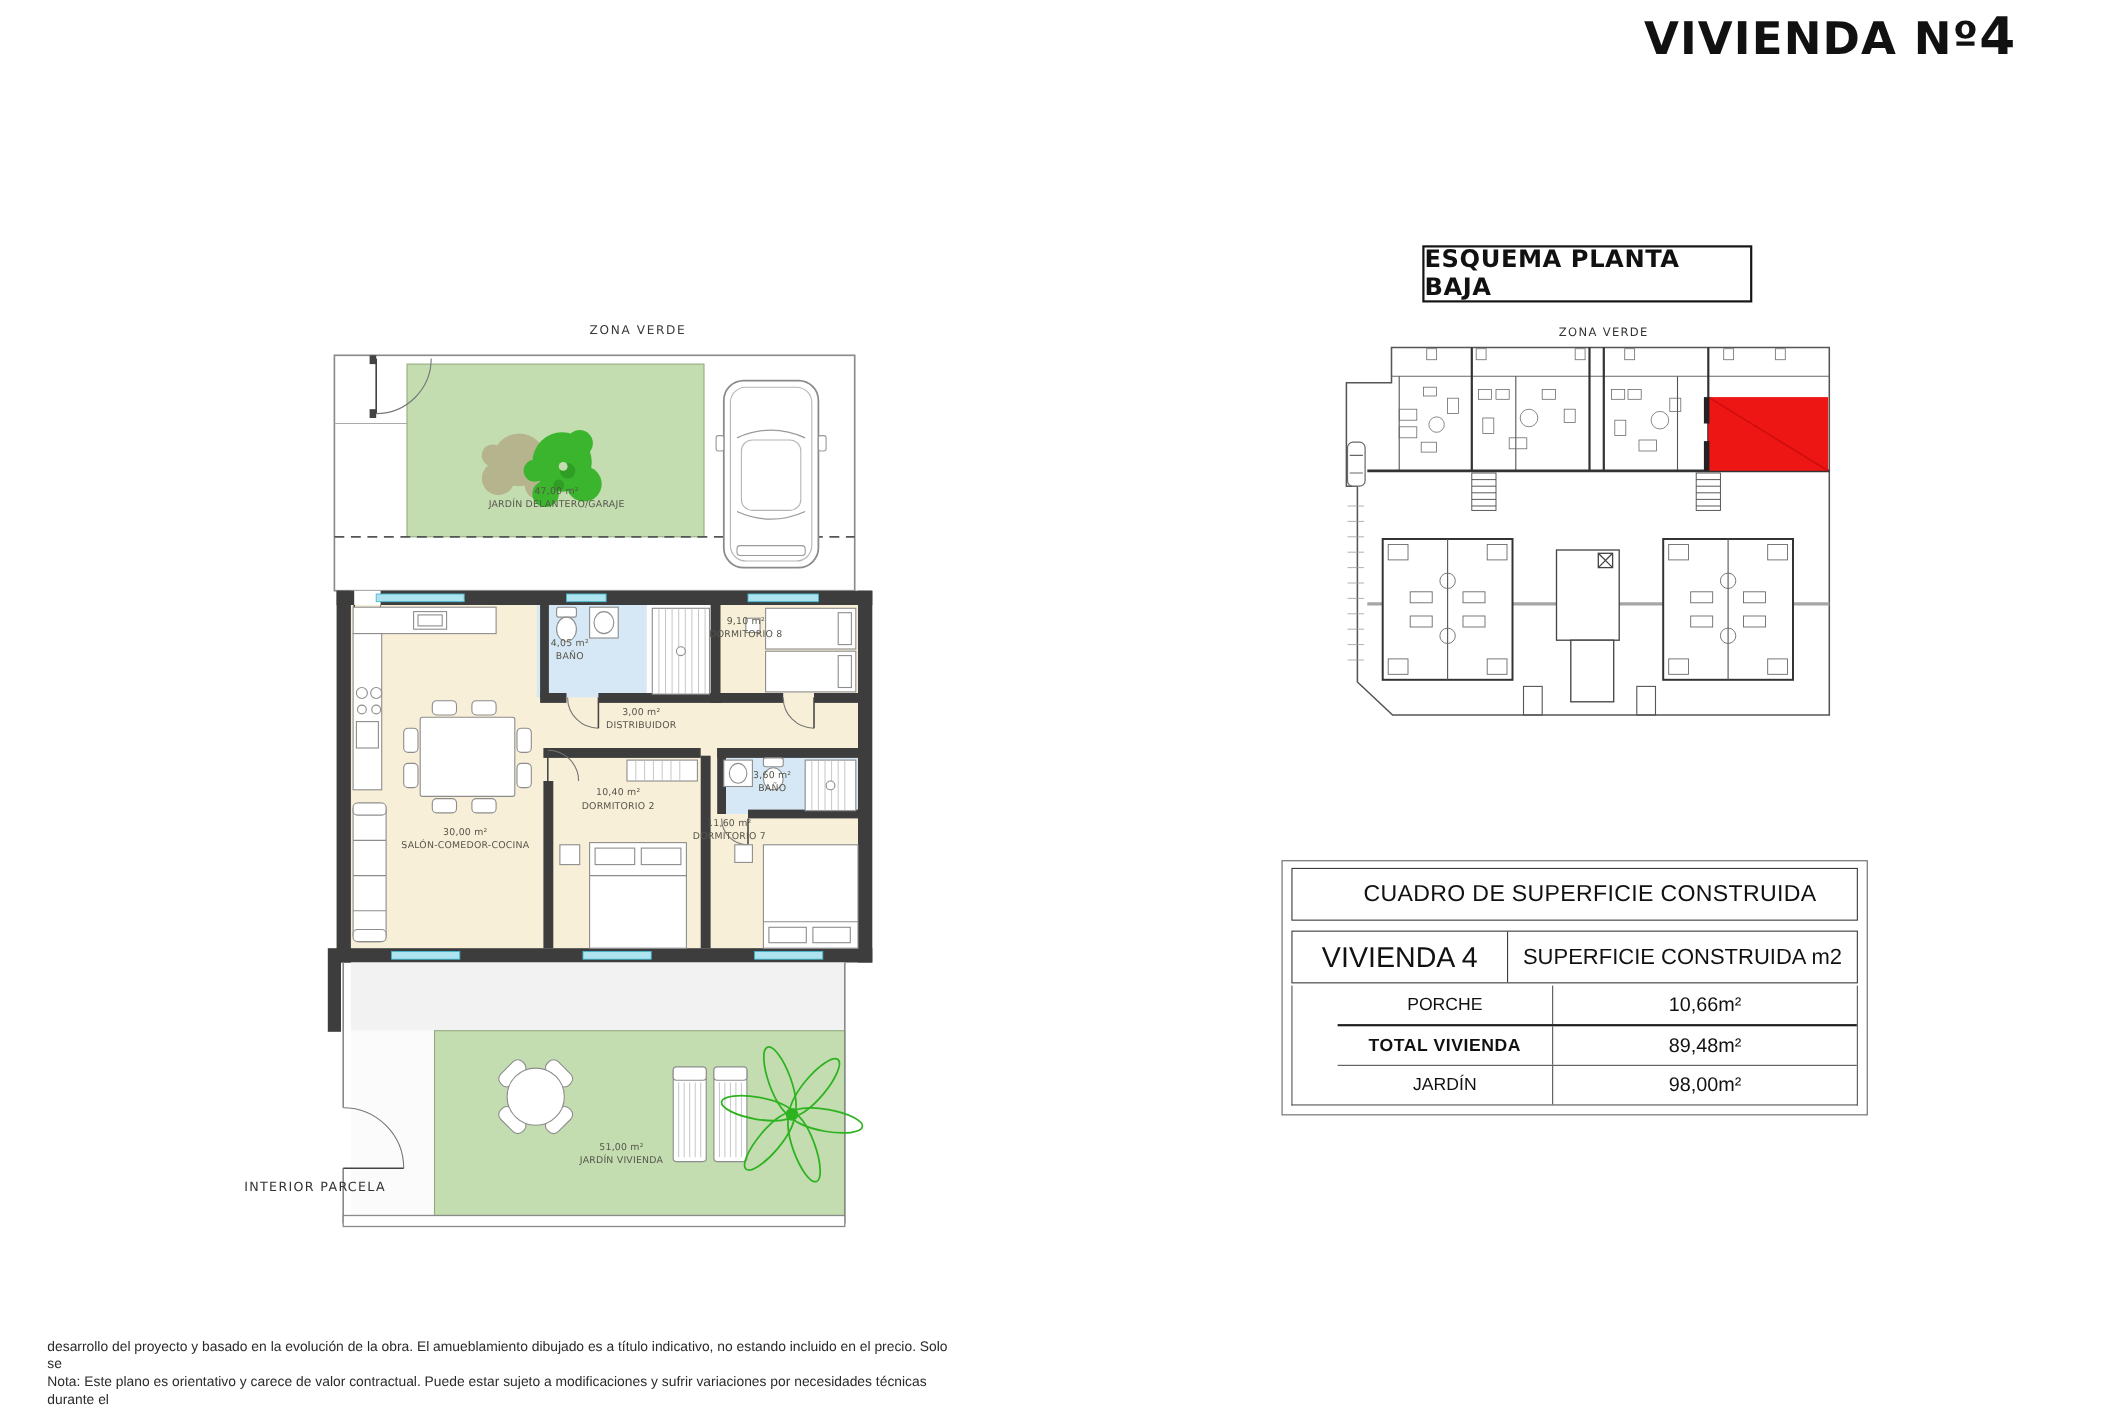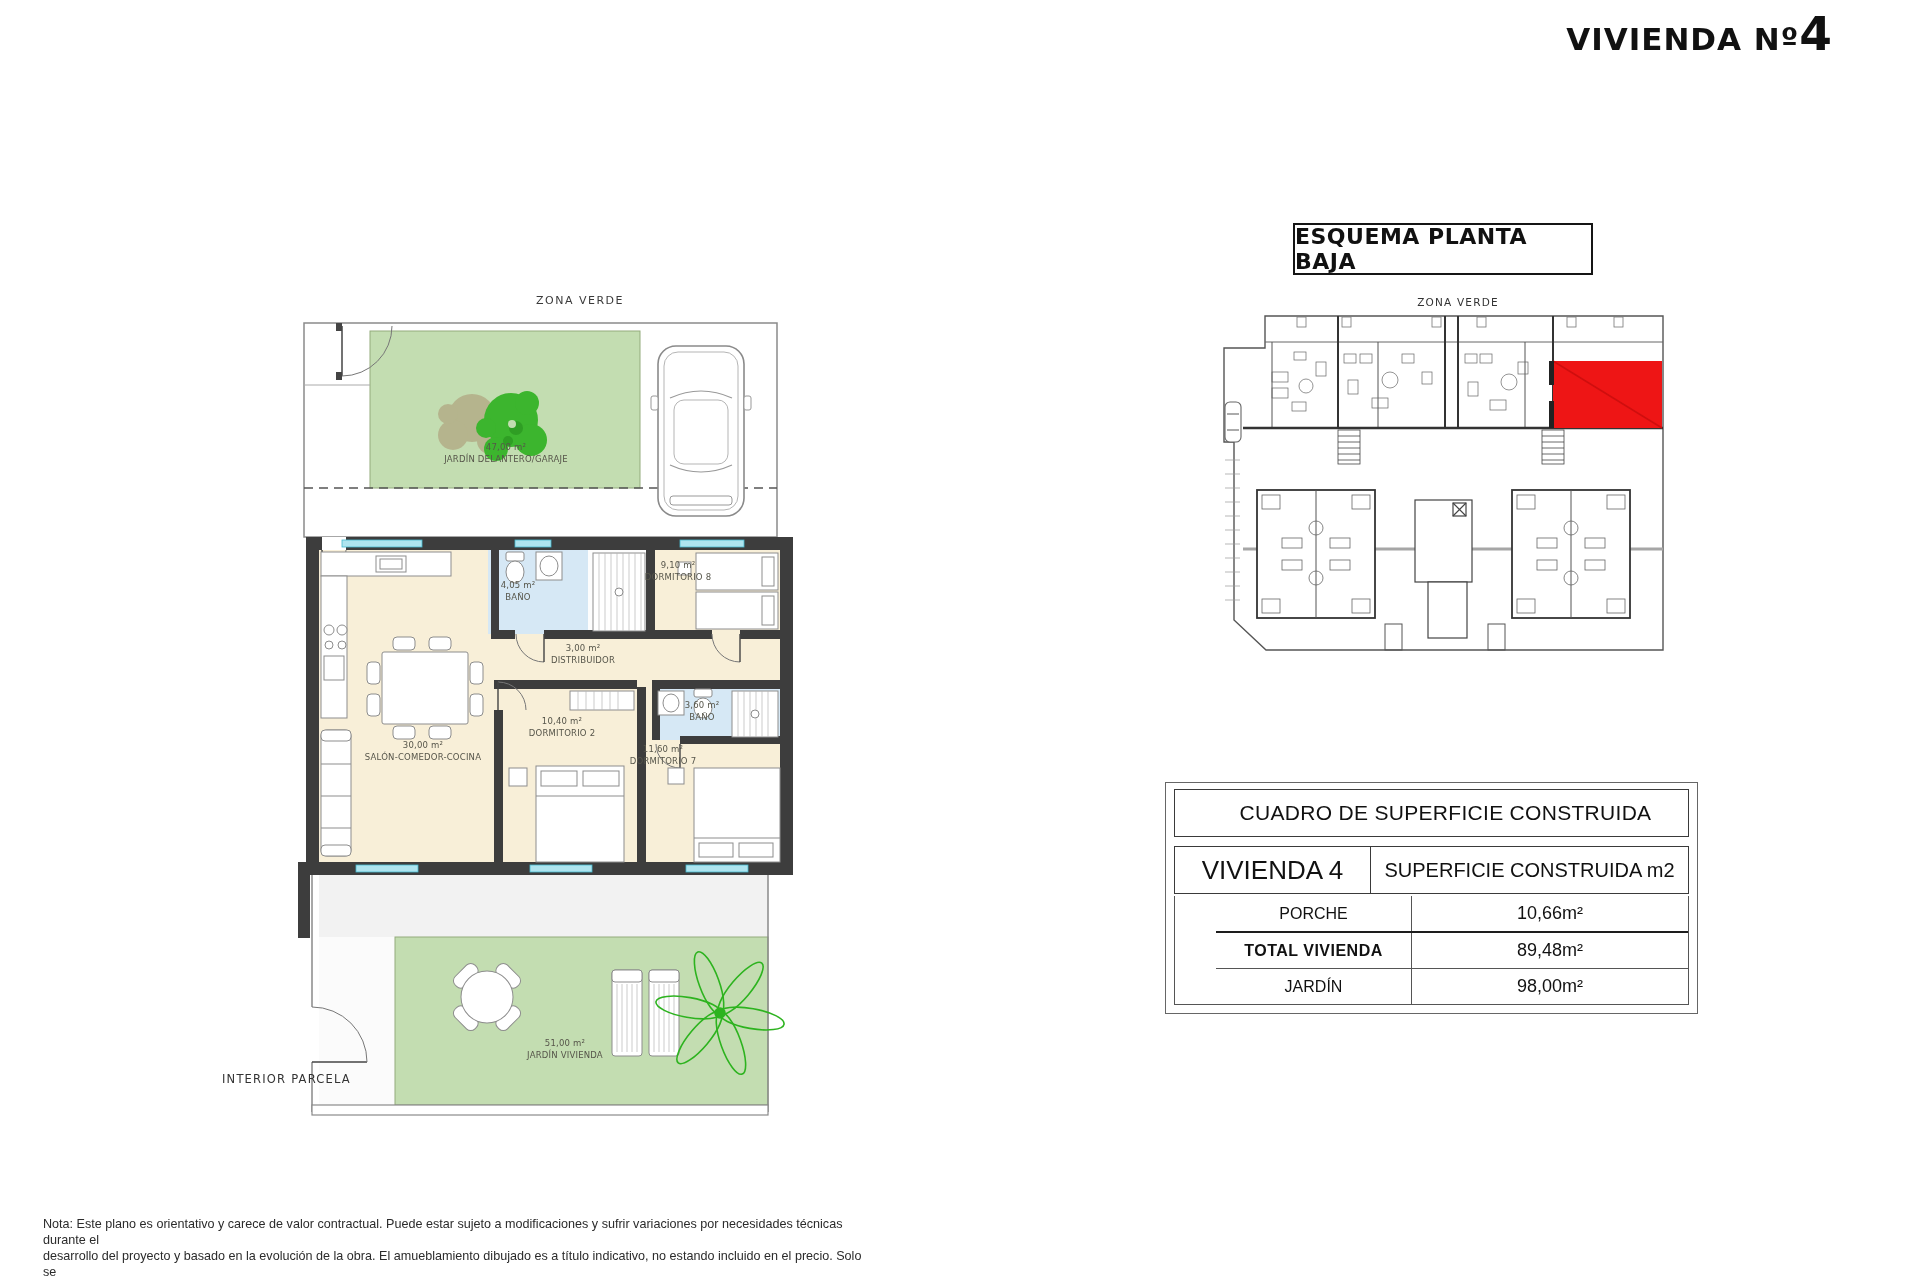--- a/index.html
+++ b/index.html
@@ -2,21 +2,21 @@
 <html><head>
 <meta charset="utf-8">
 <style>
   html,body{margin:0;padding:0;}
   body{width:1920px;height:1280px;position:relative;background:#ffffff;overflow:hidden;
        font-family:"DejaVu Sans",sans-serif;color:#222;}
 
   
   .page-title{position:absolute;top:6px;right:88px;display:flex;align-items:baseline;
               font-weight:bold;letter-spacing:1px;color:#111;}
-  .page-title .prefix{font-size:31px;}
+  .page-title .prefix{font-size:41px;}
   .page-title .num{font-size:47px;letter-spacing:0;}
 
   
   .esquema-box{position:absolute;left:1293px;top:223px;width:296px;height:48px;
                border:2.5px solid #151515;display:flex;align-items:center;justify-content:flex-end;
                font-size:22px;font-weight:bold;letter-spacing:.5px;color:#111;background:#fff;}
 
   
   .site-plan{position:absolute;left:1222px;top:302px;width:472px;height:360px;}
   .site-plan svg{position:absolute;left:0;top:0;}
@@ -440,21 +440,21 @@
     <span class="name">BAÑO</span>
   </div>
   <div class="room-label" style="left:388px;top:272px;">
     <span class="area">9,10 m²</span>
     <span class="name">DORMITORIO 8</span>
   </div>
   <div class="room-label" style="left:293px;top:355px;">
     <span class="area">3,00 m²</span>
     <span class="name">DISTRIBUIDOR</span>
   </div>
-  <div class="room-label" style="left:133px;top:452px;">
+  <div class="room-label" style="left:133px;top:464px;">
     <span class="area">30,00 m²</span>
     <span class="name">SALÓN-COMEDOR-COCINA</span>
   </div>
   <div class="room-label" style="left:272px;top:428px;">
     <span class="area">10,40 m²</span>
     <span class="name">DORMITORIO 2</span>
   </div>
   <div class="room-label" style="left:412px;top:412px;">
     <span class="area">3,60 m²</span>
     <span class="name">BAÑO</span>
@@ -488,18 +488,18 @@
     </div>
     <div class="surf-row">
       <div class="c1">JARDÍN</div>
       <div class="c2">98,00m²</div>
     </div>
   </div>
 </div>
 
 <div class="notes">
   <div class="es">
+    <div>desarrollo del proyecto y basado en la evolución de la obra. El amueblamiento dibujado es a título indicativo, no estando incluido en el precio. Solo se</div>
     <div>Nota: Este plano es orientativo y carece de valor contractual. Puede estar sujeto a modificaciones y sufrir variaciones por necesidades técnicas durante el</div>
-    <div>desarrollo del proyecto y basado en la evolución de la obra. El amueblamiento dibujado es a título indicativo, no estando incluido en el precio. Solo se</div>
 
   </div>
 
 </div>
 
 </body></html>

